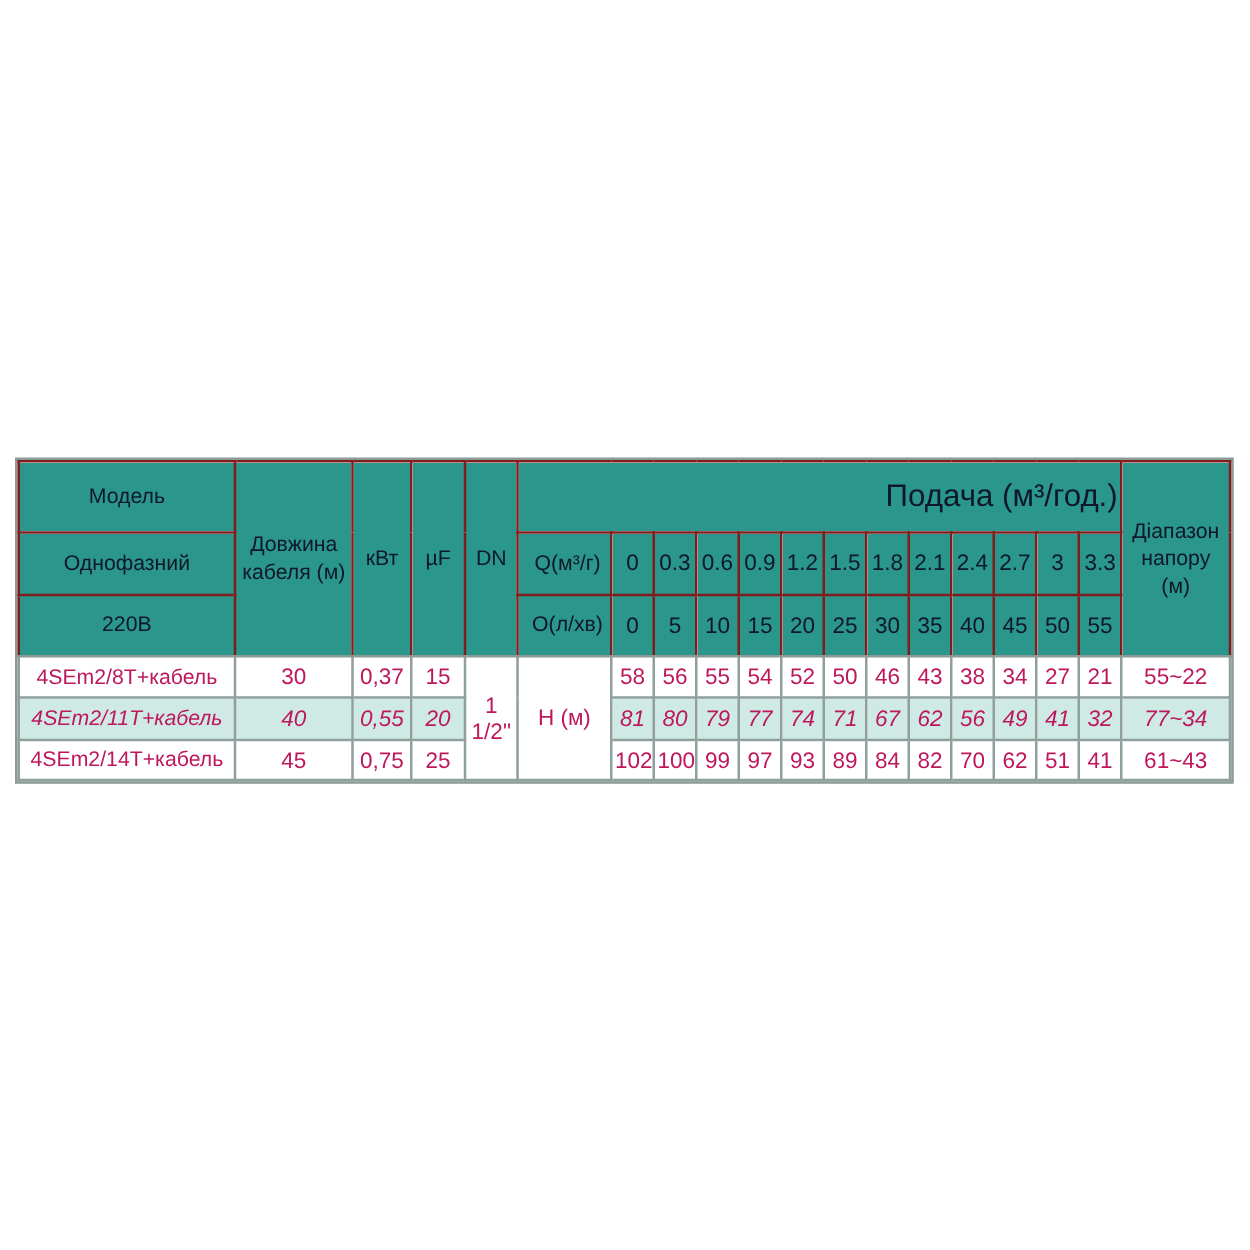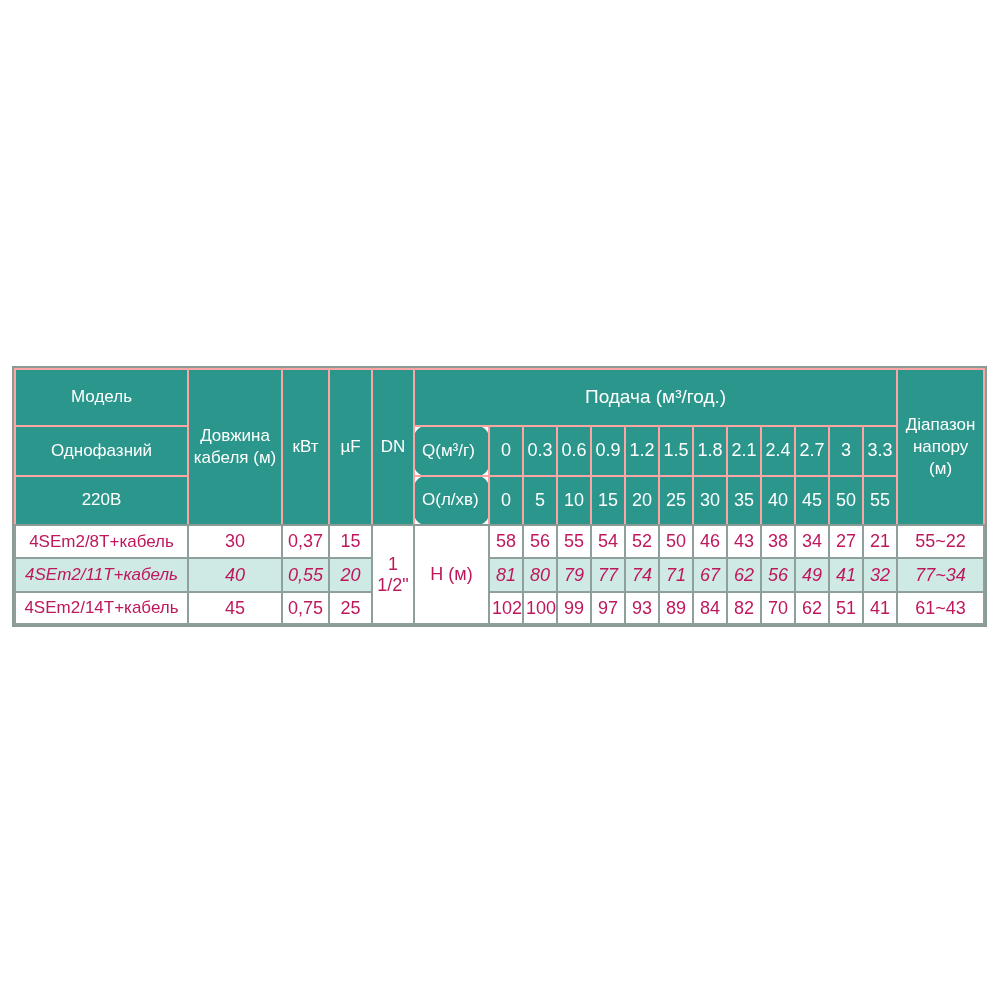--- a/index.html
+++ b/index.html
@@ -27,29 +27,29 @@
   th, td {
     overflow: hidden;
     text-align: center;
     vertical-align: middle;
     padding: 0 2px;
     box-sizing: border-box;
   }
   
   th.teal {
     background: #2b968c;
-    color: #ffffff;
+    color: #0f172a;
     font-weight: 400;
     font-size: 17px;
     line-height: 1.3;
-    border: 2px solid #fca5a5;
+    border: 2px solid #7f1d1d;
   }
   th.hnum { font-size: 18px; }
-  th.flow { font-size: 19px; }
-  th.qlab, th.olab { text-align: left; padding-left: 7px; border-radius: 12px; }
+  th.flow { font-size: 25px; text-align: right; }
+  th.qlab, th.olab { text-align: center; padding-left: 7px; }
   
   th.hb { border-bottom-color: #8a9a96; }
   
   td {
     background: #ffffff;
     color: #be185d;
     font-size: 18px;
     border: 2px solid #8f9f9b;
   }
   tr.alt td { background: #cfe9e5; }

